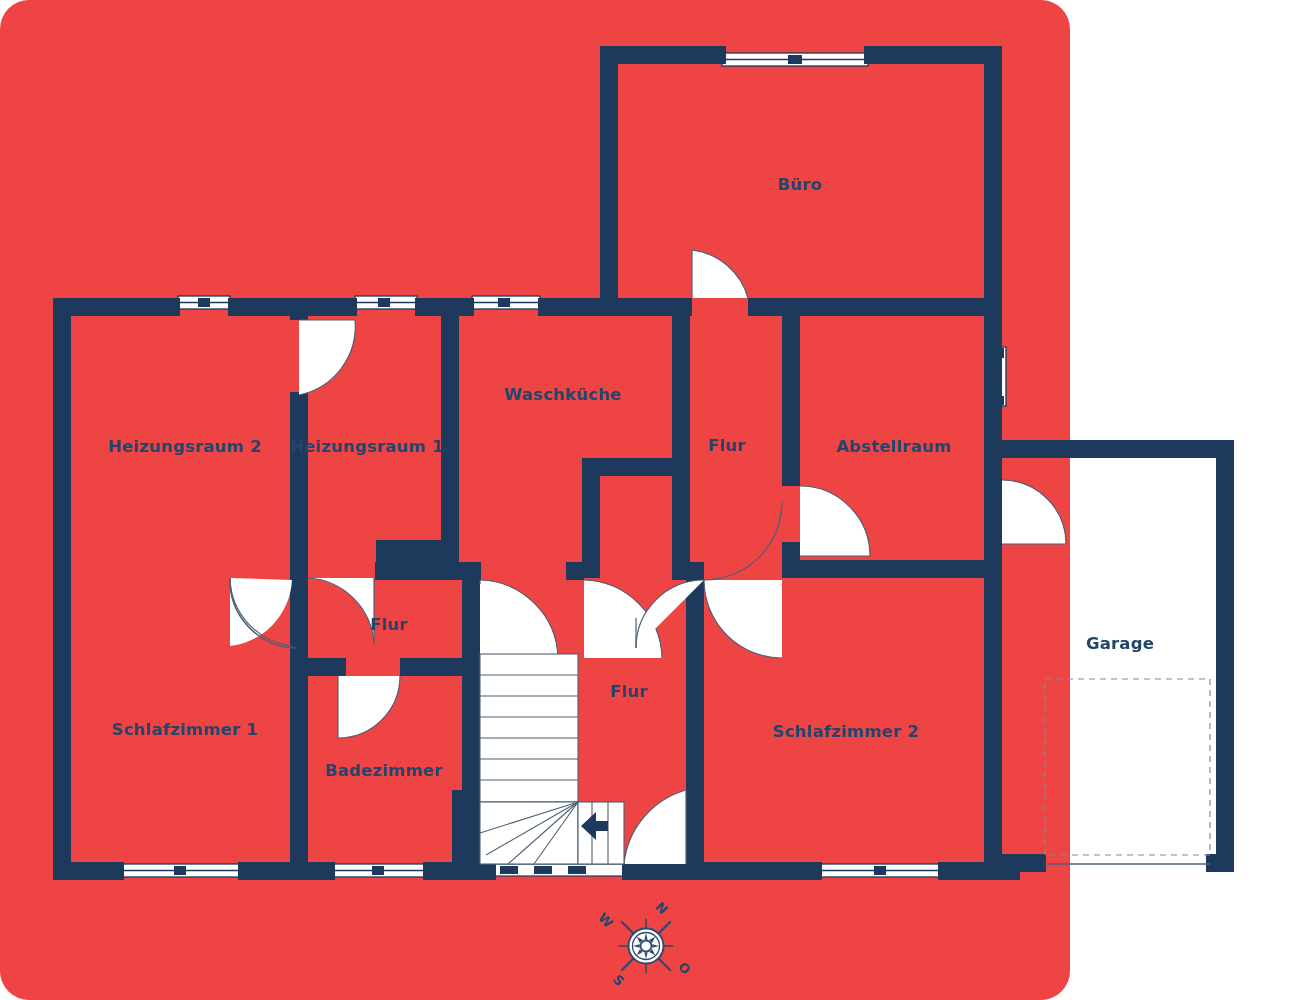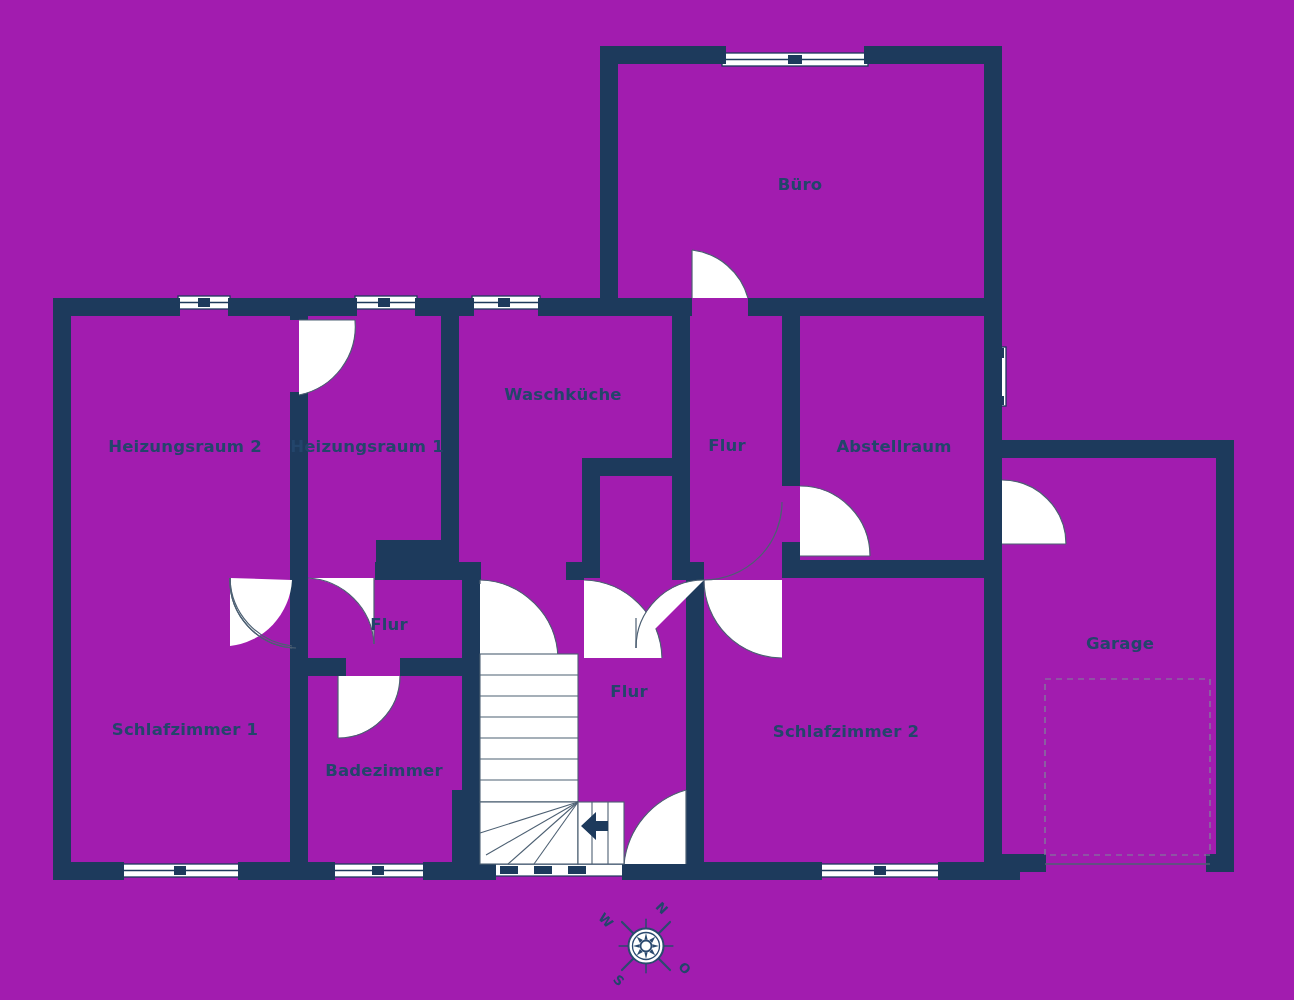--- a/index.html
+++ b/index.html
@@ -8,23 +8,24 @@
     background: #ffffff;
   }
   body {
     width: 1294px;
     height: 1000px;
     font-family: "DejaVu Sans", "Liberation Sans", sans-serif;
     overflow: hidden;
   }
   #floorplan-root {
     position: relative;
-    width: 1294px;
+    width: 1070px;
     height: 1000px;
-    background: #a21caf;
+    background: #ef4444;
+    border-radius: 29px;
   }
   svg.plan {
     display: block;
     width: 1294px;
     height: 1000px;
   }
   .room-label {
     font-family: "DejaVu Sans", "Liberation Sans", sans-serif;
     font-size: 16.5px;
     font-weight: 700;

